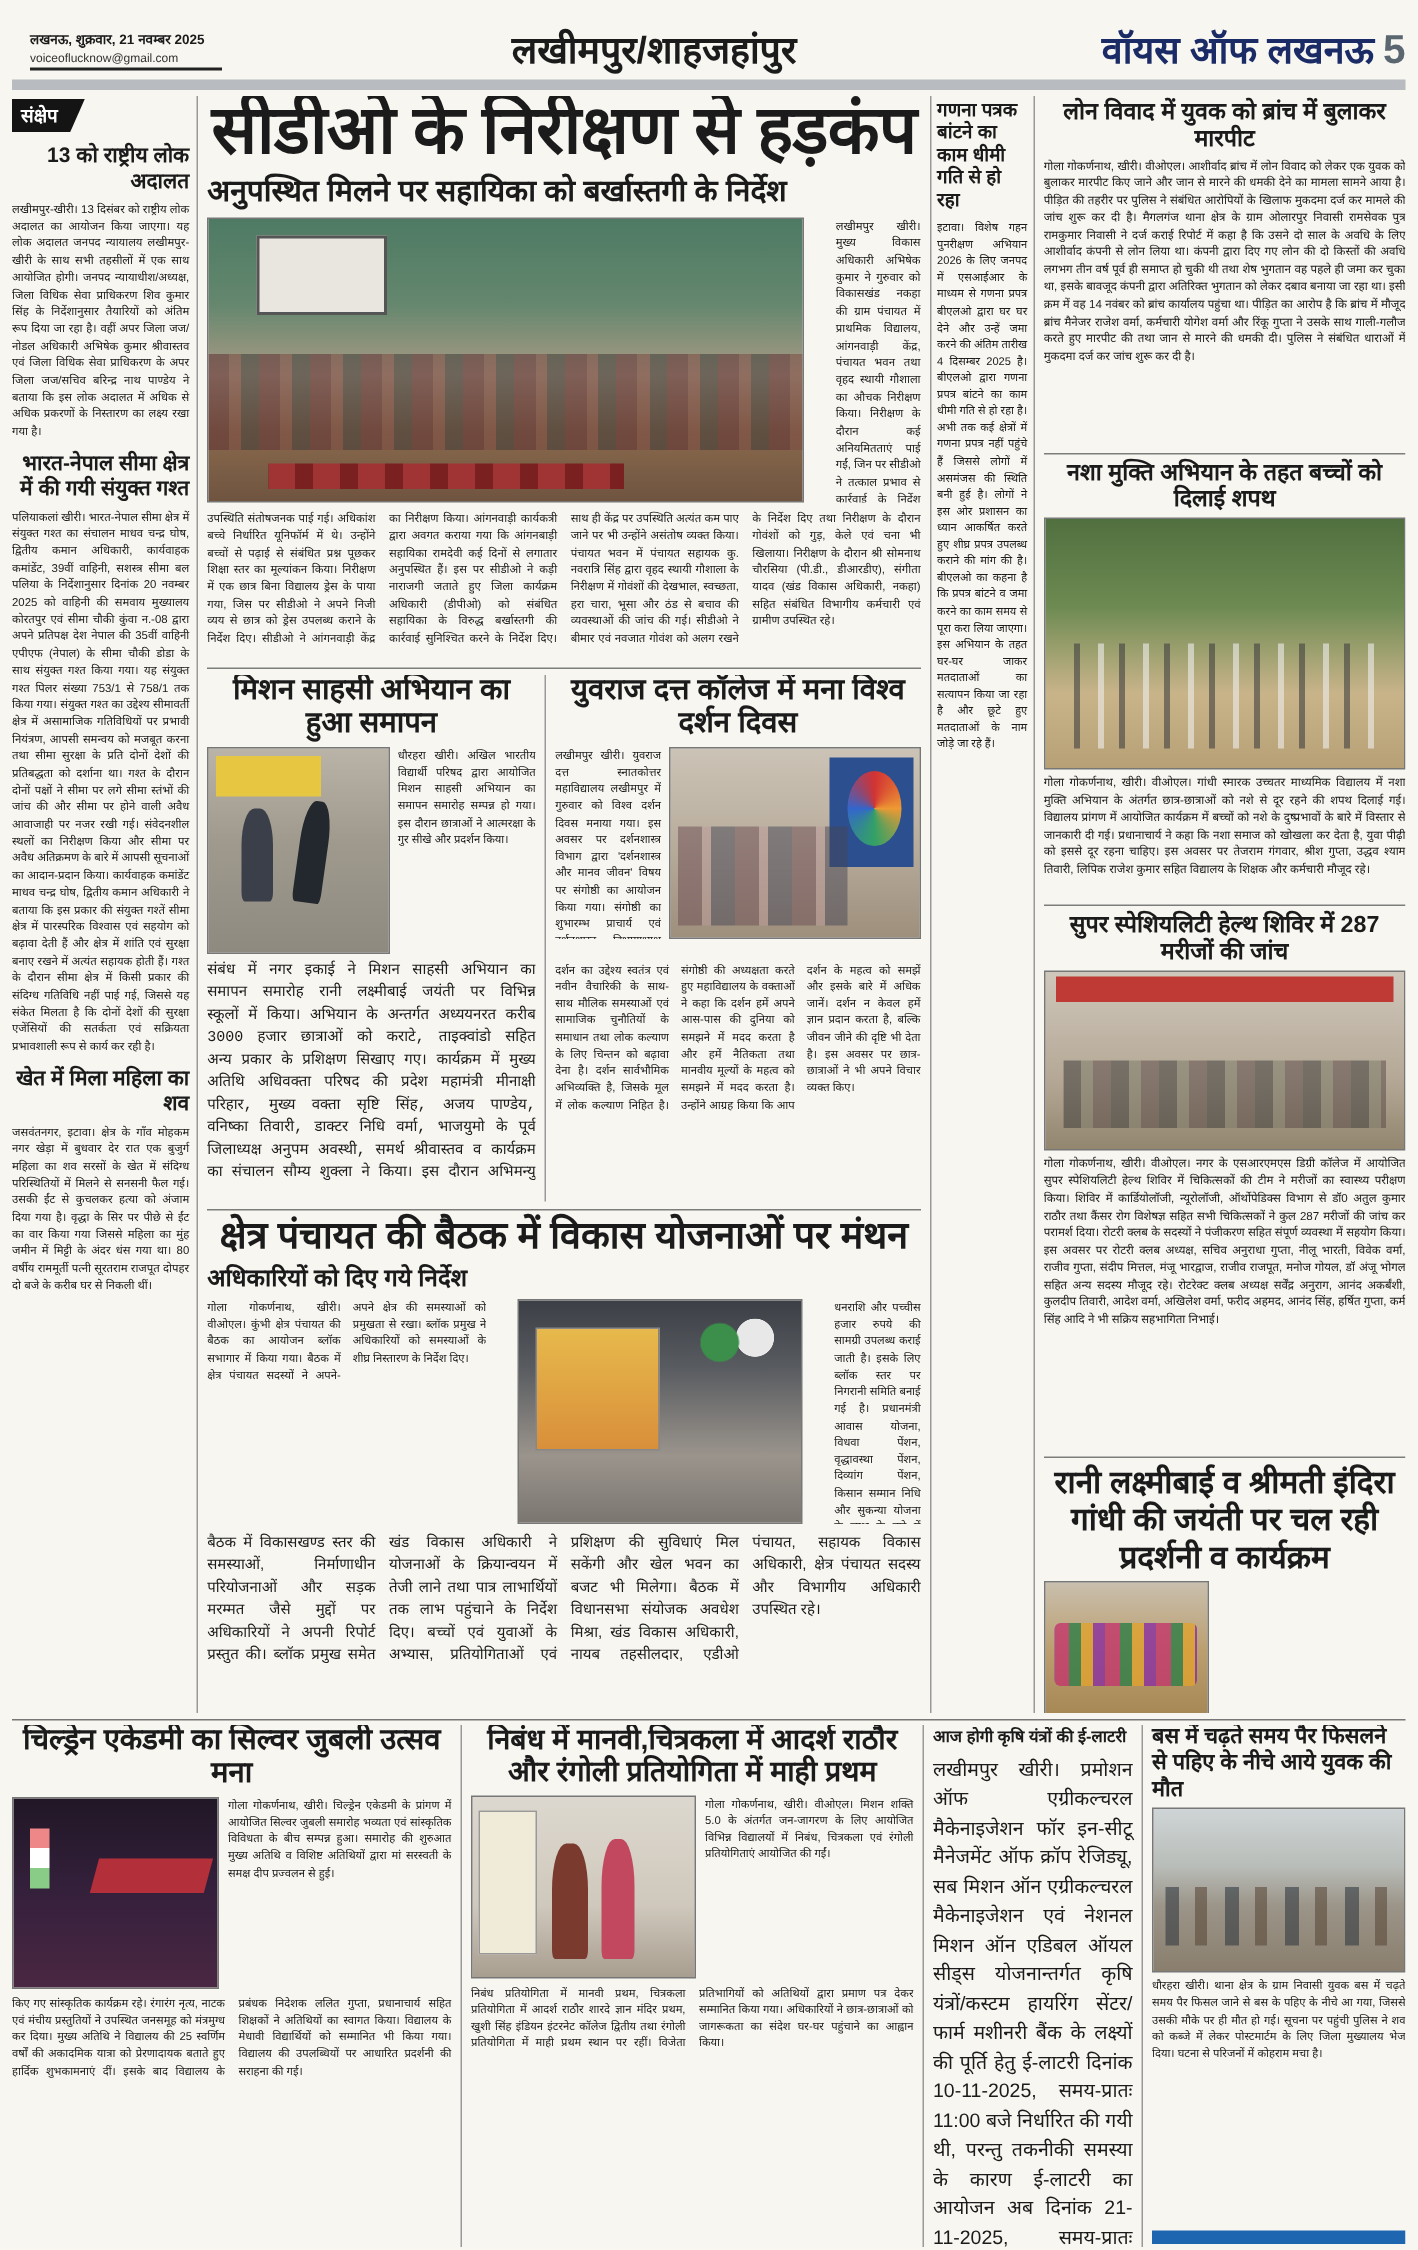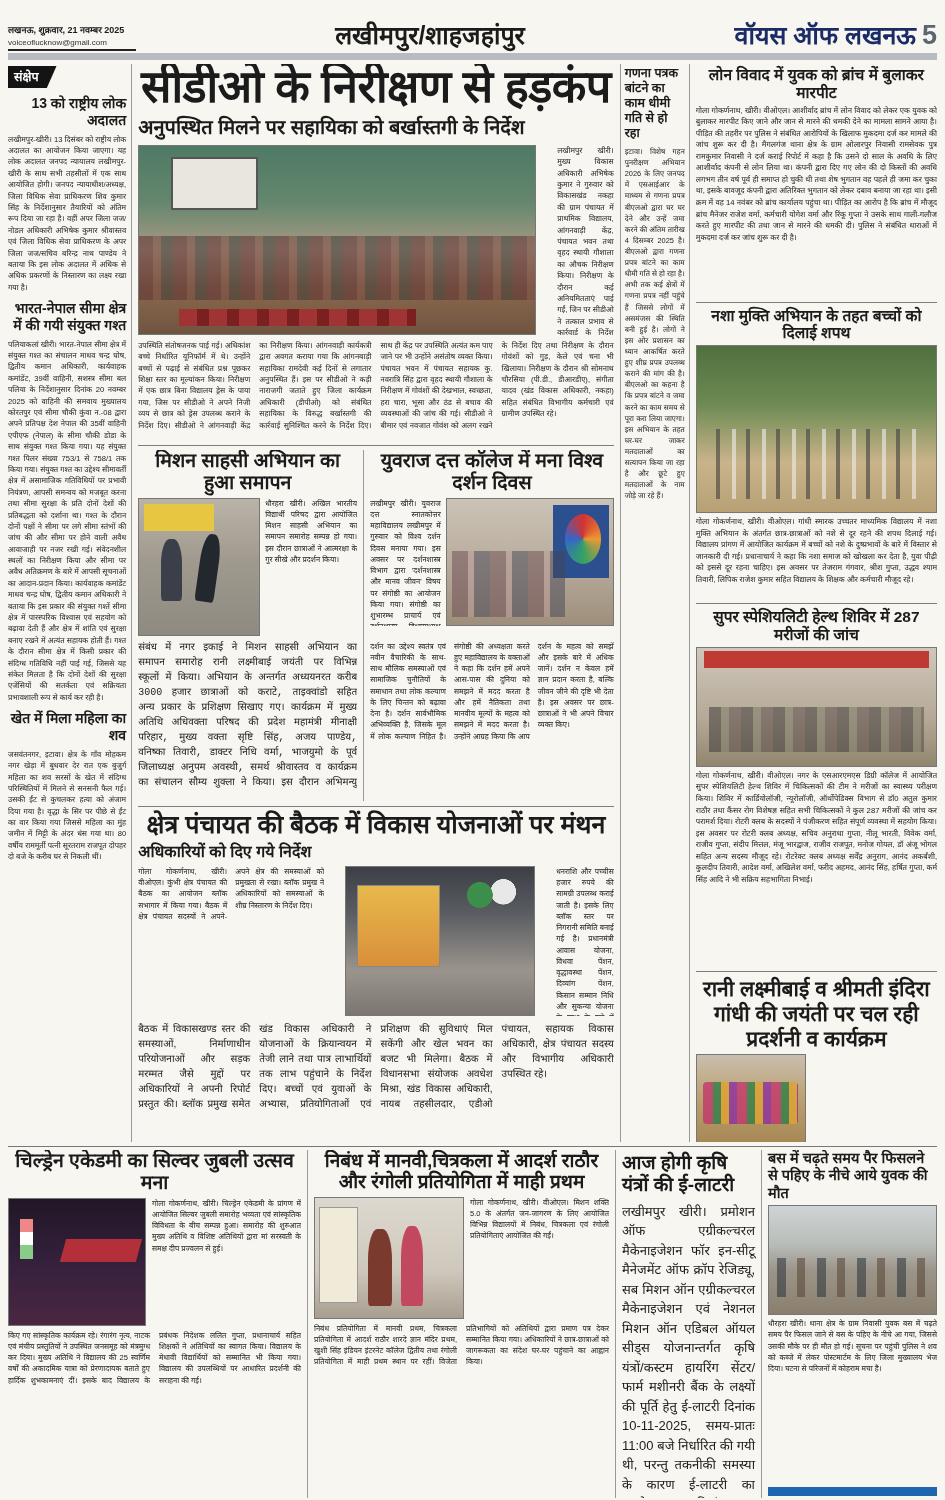--- a/index.html
+++ b/index.html
@@ -5,21 +5,21 @@
   * { box-sizing: border-box; margin: 0; padding: 0; }
   html,body { width:945px; height:1500px; }
   body {
     background:#f7f6f1; color:#1b1b1b;
     font-family:"Liberation Sans", sans-serif;
     overflow:hidden;
   }
   .page { width:945px; height:1500px; padding:5px 8px 0; }
 
   
-  .masthead { display:flex; align-items:flex-end; height:46px; }
+  .masthead { display:flex; align-items:center; height:46px;margin-left:12px; }
   .hd-left { width:170px; padding-top:9px; }
   .hd-date { font-size:9px; font-weight:bold; }
   .hd-email { font-size:8px; color:#333; border-bottom:2px solid #222; padding:2px 0; width:128px; }
   .hd-center { flex:1; text-align:center; font-size:25px; font-weight:bold; padding-top:7px; }
   .hd-right { width:255px; text-align:right; font-size:25px; font-weight:bold; color:#1b2b66; padding-top:7px; white-space:nowrap; }
   .hd-page { color:#5b6770; font-size:27px; margin-left:6px; }
   .hd-bar { height:7px; background:#b8bcc0; margin:2px 0 4px; }
 
   
   .jtxt { text-align:justify; line-height:1.5; }
@@ -76,21 +76,21 @@
   .b3-children { width:300px; border-right:1px solid #999; padding-right:6px; overflow:hidden; }
   .child-row { display:flex; gap:6px; }
   .child-side { flex:1; font-size:7.5px; height:128px; overflow:hidden; }
   .child-body { margin-top:4px; column-count:2; column-gap:9px; font-size:7.5px; height:176px; overflow:hidden; }
   .b3-nibandh { width:308px; border-right:1px solid #999; padding:0 6px; overflow:hidden; }
   .nib-hl { font-size:19px; font-weight:bold; text-align:center; line-height:1.12; margin-bottom:4px; }
   .nib-row { display:flex; gap:6px; }
   .nib-side { flex:1; font-size:7.5px; height:122px; overflow:hidden; }
   .nib-body { margin-top:4px; column-count:2; column-gap:9px; font-size:7.5px; height:150px; overflow:hidden; }
   .b3-lottery { width:146px; border-right:1px solid #999; padding:0 6px; overflow:hidden; }
-  .lot-title { font-size:19px; font-weight:bold; line-height:1.18; margin:2px 0 5px; }
+  .lot-title { font-size:11px; font-weight:bold; line-height:1.18; margin:2px 0 5px; }
   .lot-body { font-size:13px; }
   .b3-bus { flex:1; padding-left:6px; display:flex; flex-direction:column; overflow:hidden; }
   .bus-title { font-size:14.5px; font-weight:bold; line-height:1.2; margin-bottom:3px; }
   .bus-body { font-size:7.5px; flex:1; overflow:hidden; }
   .bus-footer { height:9px; background:#1f66b0; margin:3px 0 2px; }
 
   
   .ph { position:relative; overflow:hidden; background:#8a8a8a; border:1px solid #777; flex:none; }
   .ph i { position:absolute; display:block; }
   .ph-lead { width:398px; height:190px;

